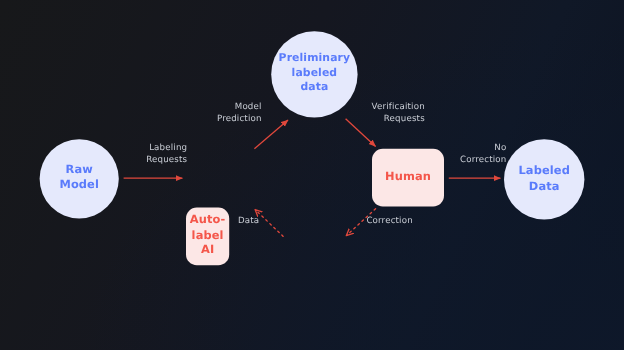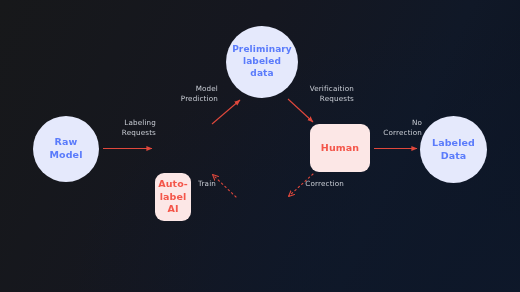--- a/index.html
+++ b/index.html
@@ -93,15 +93,15 @@
 
   <div class="elabel" id="l-labeling">Labeling
 Requests</div>
   <div class="elabel" id="l-model">Model
 Prediction</div>
   <div class="elabel" id="l-verif">Verificaition
 Requests</div>
   <div class="elabel" id="l-nocorr">No
 Correction</div>
   <div class="elabel" id="l-correction">Correction</div>
-  <div class="elabel" id="l-train">Train</div>
+  <div class="elabel" id="l-train">Data</div>
 
 </div>
 
 </body></html>

